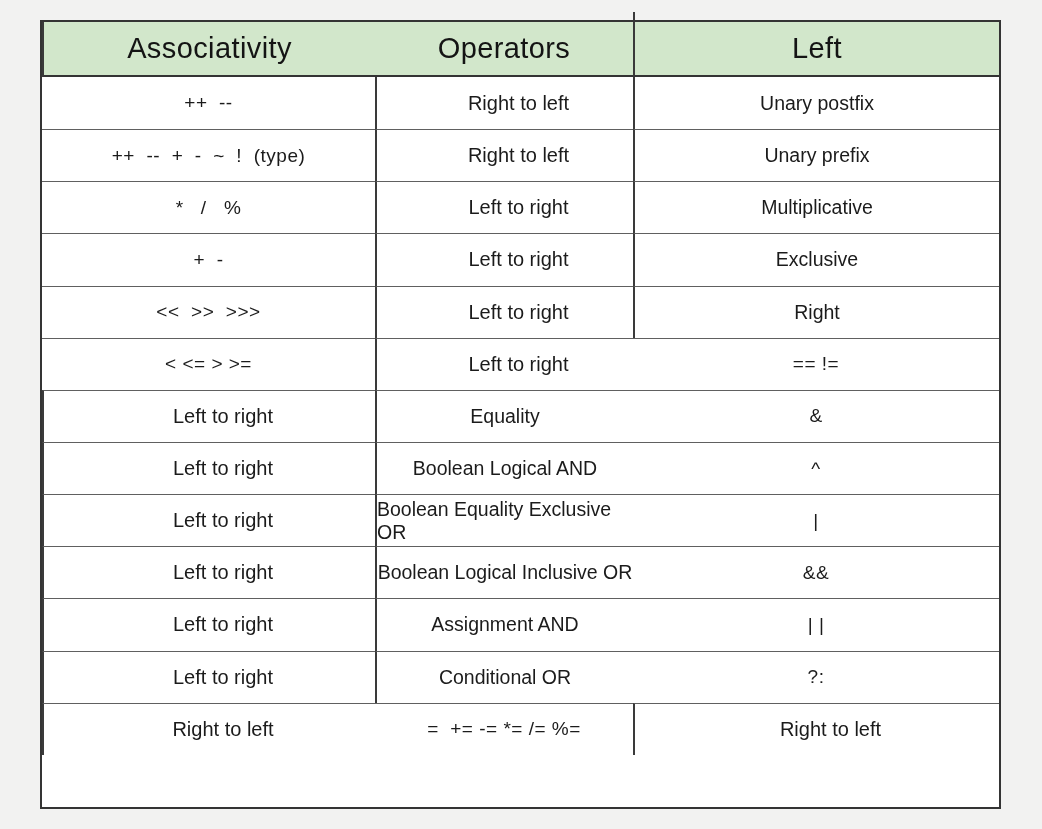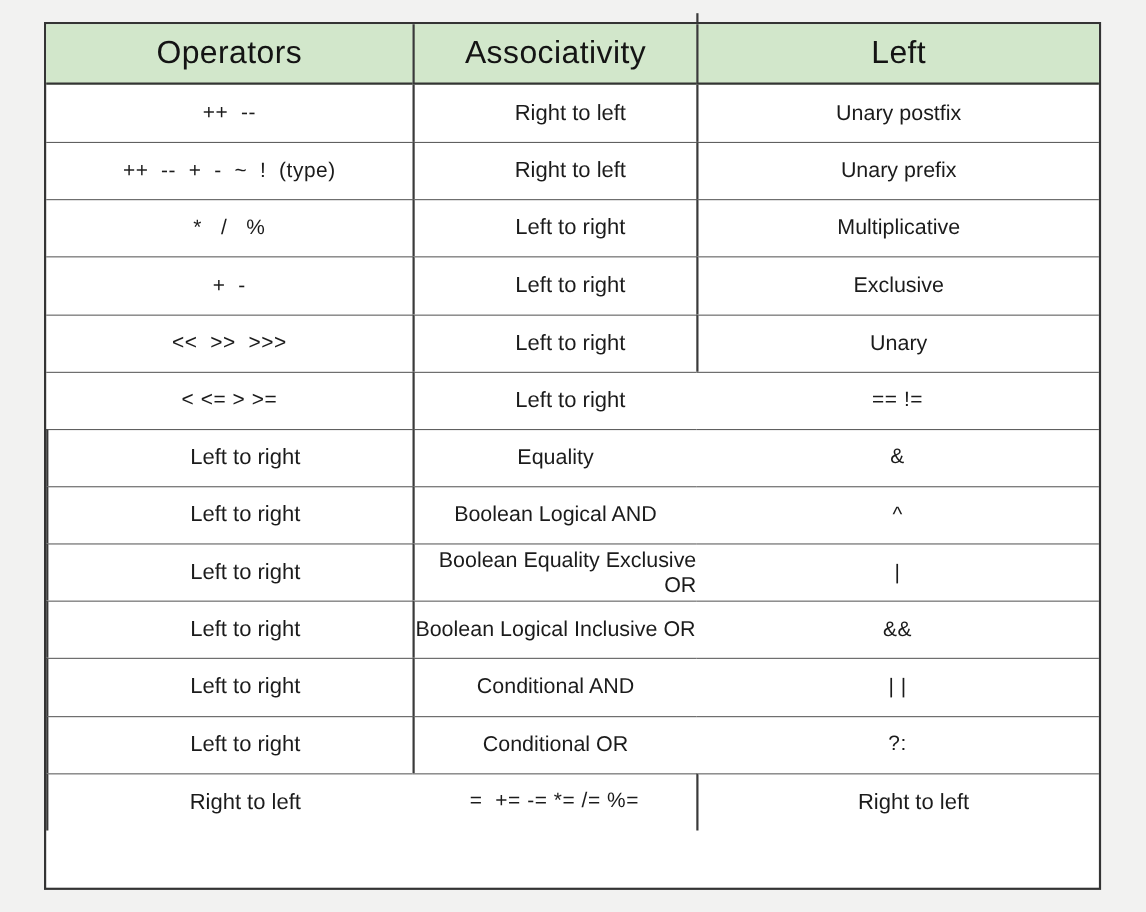--- a/index.html
+++ b/index.html
@@ -48,63 +48,63 @@
   }
   
   .rline { border-top: 1.5px solid #606060; }
 
   .op-cell {
     font-size: 19px;
     white-space: pre;
     letter-spacing: 0.5px;
   }
   .assoc-cell { font-size: 20px; padding-left: 27px; }
-  .type-cell { font-size: 19.5px; text-align: right; }
+  .type-cell { font-size: 19.5px; }
 
   
   .top-tick {
     position: absolute;
     left: 633px;
     top: 12px;
     width: 2px;
     height: 9px;
     background: #3a3a3a;
   }
 </style>
 </head>
 <body>
 
 <div class="stage">
   <div class="top-tick"></div>
 
   <div class="tbl">
 
+    <div class="cell hcell col2">Associativity</div>
     <div class="cell hcell col1">Operators</div>
-    <div class="cell hcell col2">Associativity</div>
     <div class="cell hcell col3">Left</div>
 
     <div class="cell op-cell col1">++  --</div>
     <div class="cell assoc-cell col2">Right to left</div>
     <div class="cell type-cell col3">Unary postfix</div>
 
     <div class="cell op-cell col1 rline">++  --  +  -  ~  !  (type)</div>
     <div class="cell assoc-cell col2 rline">Right to left</div>
     <div class="cell type-cell col3 rline">Unary prefix</div>
 
     <div class="cell op-cell col1 rline">*   /   %</div>
     <div class="cell assoc-cell col2 rline">Left to right</div>
     <div class="cell type-cell col3 rline">Multiplicative</div>
 
     <div class="cell op-cell col1 rline">+  -</div>
     <div class="cell assoc-cell col2 rline">Left to right</div>
     <div class="cell type-cell col3 rline">Exclusive</div>
 
     <div class="cell op-cell col1 rline">&lt;&lt;  &gt;&gt;  &gt;&gt;&gt;</div>
     <div class="cell assoc-cell col2 rline">Left to right</div>
-    <div class="cell type-cell col3 rline">Unary</div>
+    <div class="cell type-cell col3 rline">Right</div>
 
     <div class="cell op-cell col1 rline">&lt; &lt;= &gt; &gt;=</div>
     <div class="cell assoc-cell col2 rline">Left to right</div>
 
     <div class="cell op-cell col1 rline">== !=</div>
     <div class="cell assoc-cell col2 rline">Left to right</div>
     <div class="cell type-cell col3 rline">Equality</div>
 
     <div class="cell op-cell col1 rline">&amp;</div>
     <div class="cell assoc-cell col2 rline">Left to right</div>
@@ -113,21 +113,21 @@
     <div class="cell op-cell col1 rline">^</div>
     <div class="cell assoc-cell col2 rline">Left to right</div>
     <div class="cell type-cell col3 rline">Boolean Equality Exclusive OR</div>
 
     <div class="cell op-cell col1 rline">|</div>
     <div class="cell assoc-cell col2 rline">Left to right</div>
     <div class="cell type-cell col3 rline">Boolean Logical Inclusive OR</div>
 
     <div class="cell op-cell col1 rline">&amp;&amp;</div>
     <div class="cell assoc-cell col2 rline">Left to right</div>
-    <div class="cell type-cell col3 rline">Conditional AND</div>
+    <div class="cell type-cell col3 rline">Assignment AND</div>
 
     <div class="cell op-cell col1 rline">| |</div>
     <div class="cell assoc-cell col2 rline">Left to right</div>
     <div class="cell type-cell col3 rline">Conditional OR</div>
 
     <div class="cell op-cell col1 rline">?:</div>
     <div class="cell assoc-cell col2 rline">Right to left</div>
 
     <div class="cell op-cell col1 rline">=  += -= *= /= %=</div>
     <div class="cell assoc-cell col2 rline">Right to left</div>

